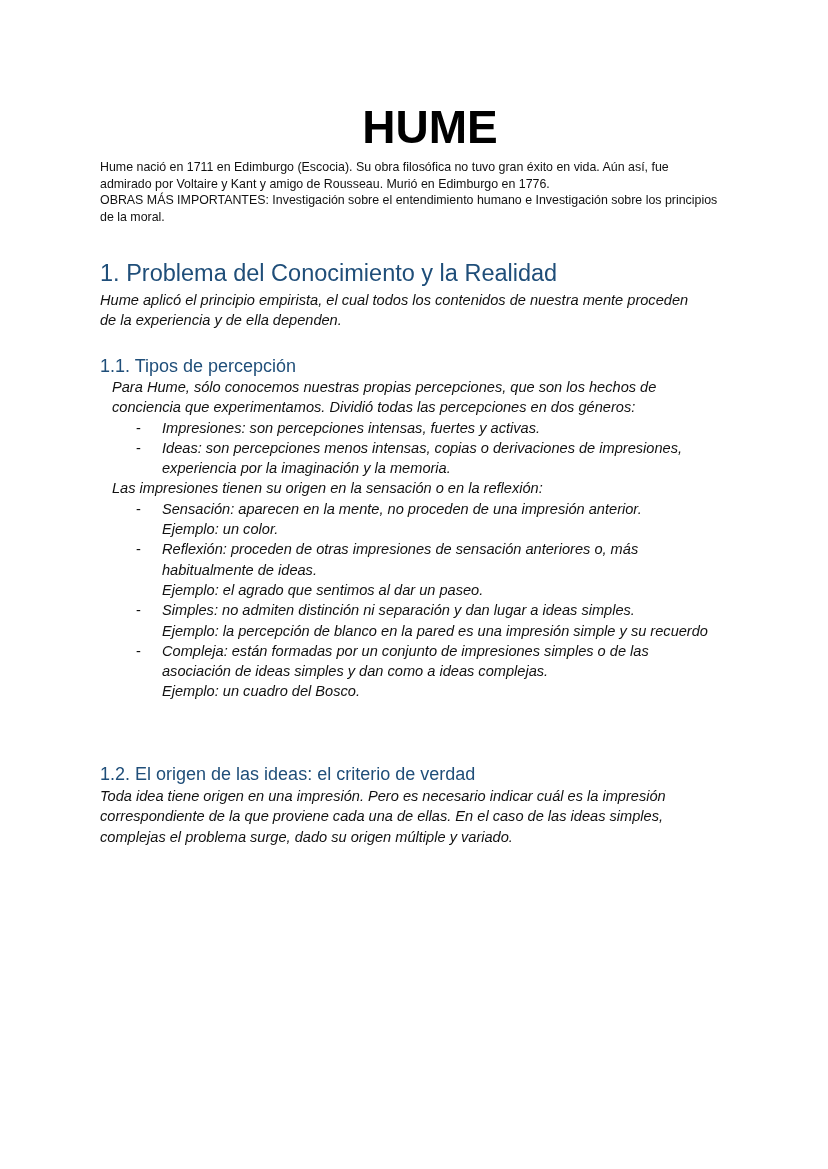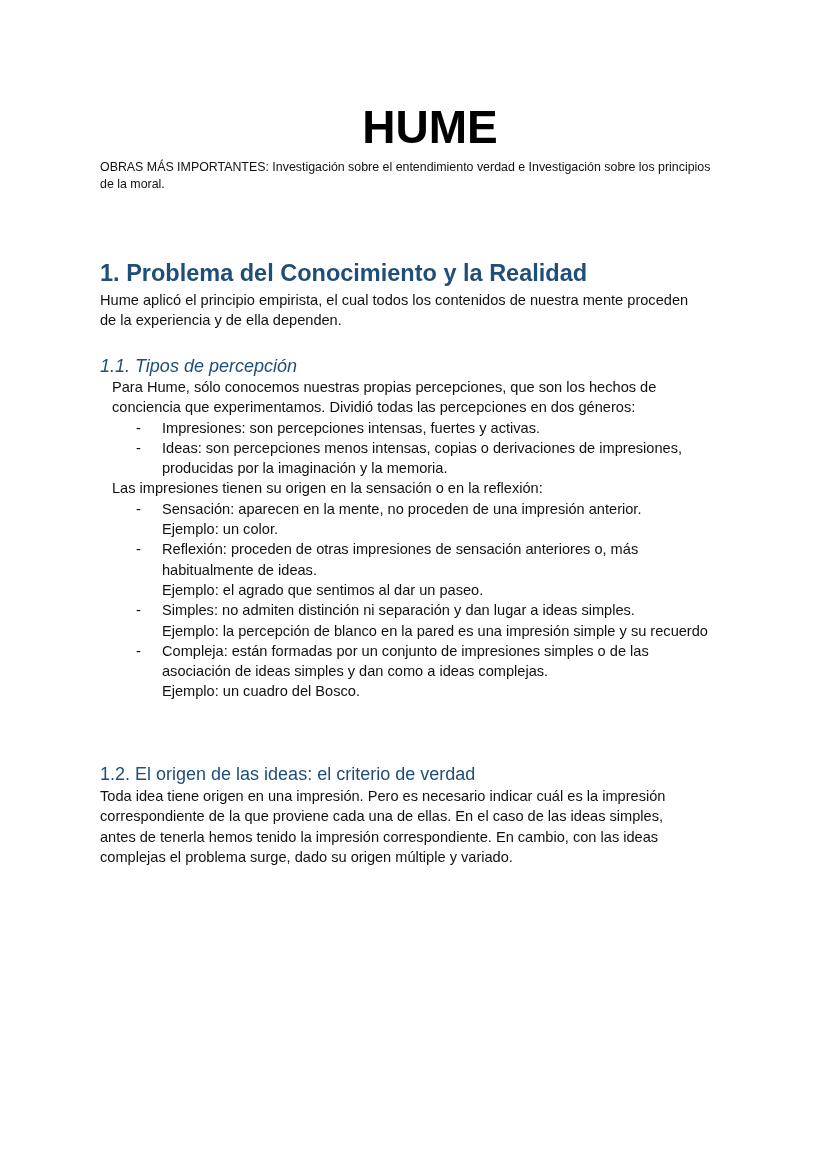--- a/index.html
+++ b/index.html
@@ -43,21 +43,21 @@
       color: #111;
     }
     .intro p { margin: 0; }
     .h1 {
       position: absolute;
       left: 0;
       top: 258px;
       font-size: 23.5px;
       line-height: 30px;
       color: #1f4e79;
-      font-weight: bold;
+      font-weight: normal;
       margin: 0;
       white-space: nowrap;
     }
     .h2 {
       position: absolute;
       left: 0;
       font-size: 18px;
       line-height: 22px;
       color: #1f4e79;
       font-weight: normal;
@@ -65,21 +65,21 @@
       white-space: nowrap;
     }
     .block {
       position: absolute;
       left: 0;
       width: 640px;
       font-size: 14.6px;
       line-height: 20.3px;
       color: #111;
     }
-    .block p { margin: 0; }
+    .block p { margin: 0; font-style: italic; }
     .li {
       position: relative;
       padding-left: 50px;
     }
     .li .dash {
       position: absolute;
       left: 24px;
       top: 0;
     }
     .hang {
@@ -88,45 +88,47 @@
     }
   </style>
 </head>
 <body>
 
 <div class="page">
 
   <h1 class="title">HUME</h1>
 
   <div class="intro">
-    <p>OBRAS MÁS IMPORTANTES: Investigación sobre el entendimiento verdad e Investigación sobre los principios</p>
+    <p>Hume nació en 1711 en Edimburgo (Escocia). Su obra filosófica no tuvo gran éxito en vida. Aún así, fue</p>
+    <p>admirado por Voltaire y Kant y amigo de Rousseau. Murió en Edimburgo en 1776.</p>
+    <p>OBRAS MÁS IMPORTANTES: Investigación sobre el entendimiento humano e Investigación sobre los principios</p>
     <p>de la moral.</p>
   </div>
 
   <h2 class="h1">1. Problema del Conocimiento y la Realidad</h2>
 
   <div class="block" style="top:290px;">
     <p>Hume aplicó el principio empirista, el cual todos los contenidos de nuestra mente proceden</p>
     <p>de la experiencia y de ella dependen.</p>
   </div>
 
-  <h3 class="h2" style="top:355px;font-style:italic;">1.1. Tipos de percepción</h3>
+  <h3 class="h2" style="top:355px;">1.1. Tipos de percepción</h3>
 
   <div class="block" style="top:377px;margin-left:12px;">
     <p>Para Hume, sólo conocemos nuestras propias percepciones, que son los hechos de</p>
     <p>conciencia que experimentamos. Dividió todas las percepciones en dos géneros:</p>
 
     <div class="li">
       <span class="dash">-</span>
       <p>Impresiones: son percepciones intensas, fuertes y activas.</p>
     </div>
     <div class="li">
       <span class="dash">-</span>
       <p>Ideas: son percepciones menos intensas, copias o derivaciones de impresiones,</p>
-      <p>producidas por la imaginación y la memoria.</p>
+      <p>experiencia por la imaginación y la memoria.</p>
     </div>
 
     <p>Las impresiones tienen su origen en la sensación o en la reflexión:</p>
 
     <div class="li">
       <span class="dash">-</span>
       <p>Sensación: aparecen en la mente, no proceden de una impresión anterior.</p>
       <p>Ejemplo: un color.</p>
     </div>
     <div class="li">
@@ -149,17 +151,16 @@
       <p>asociación de ideas simples y dan como a ideas complejas.</p>
       <p>Ejemplo: un cuadro del Bosco.</p>
     </div>
   </div>
 
   <h3 class="h2" style="top:763px;">1.2. El origen de las ideas: el criterio de verdad</h3>
 
   <div class="block" style="top:786px;">
     <p>Toda idea tiene origen en una impresión. Pero es necesario indicar cuál es la impresión</p>
     <p>correspondiente de la que proviene cada una de ellas. En el caso de las ideas simples,</p>
-    <p>antes de tenerla hemos tenido la impresión correspondiente. En cambio, con las ideas</p>
     <p>complejas el problema surge, dado su origen múltiple y variado.</p>
   </div>
 
 </div>
 
 </body></html>

